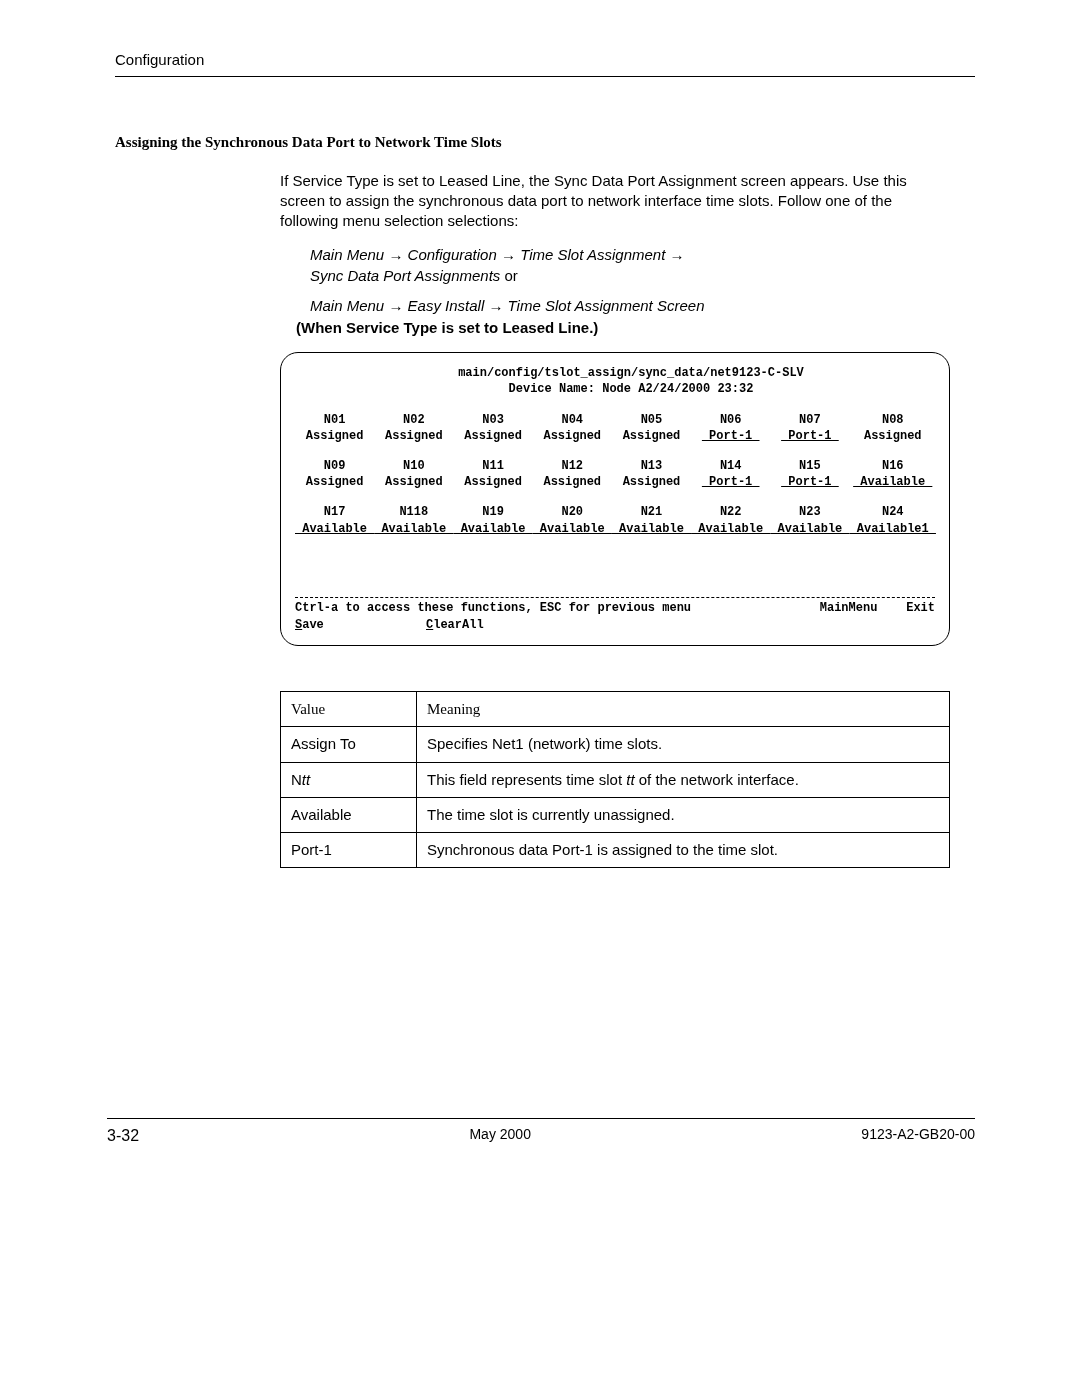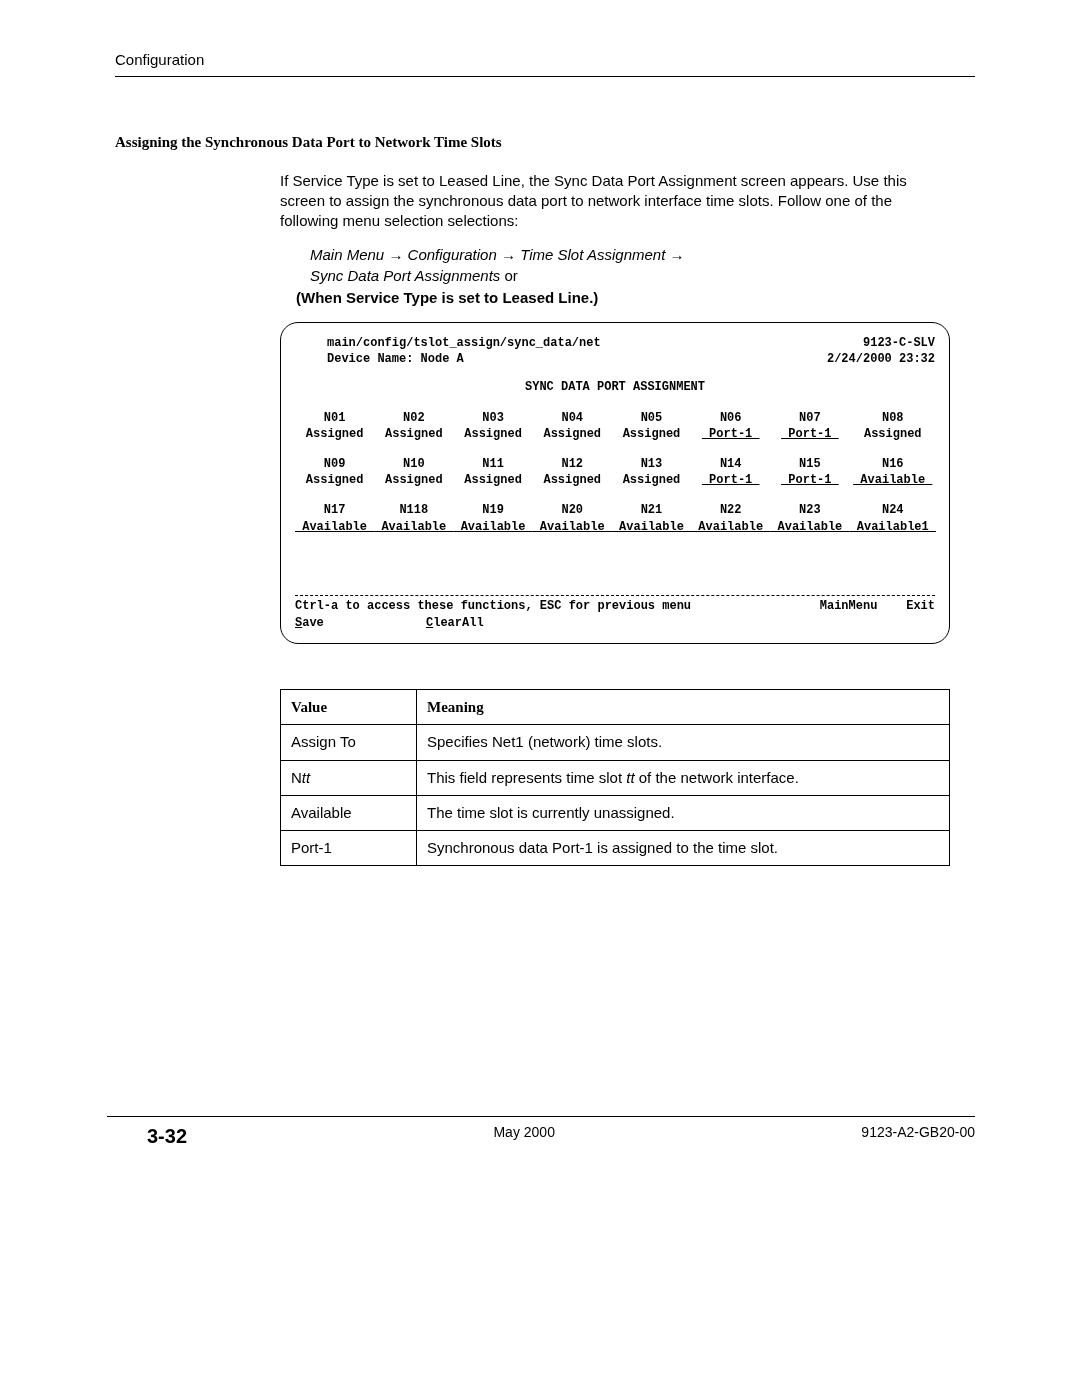--- a/index.html
+++ b/index.html
@@ -53,21 +53,21 @@
   .terminal-box {
     border: 1.5px solid #000;
     border-radius: 18px;
     padding: 12px 14px 12px 14px;
     font-family: "Courier New", Courier, monospace;
     font-size: 12px;
     font-weight: bold;
     line-height: 1.35;
     margin-bottom: 45px;
   }
-  .term-toprow { display: flex; justify-content: space-between; padding-left: 32px; }
+  .term-toprow { display: flex; justify-content: center; padding-left: 32px; }
   .term-center { text-align: center; margin-top: 12px; }
   .term-assign { text-align: center; margin-top: 14px; }
   .underline { text-decoration: underline; }
   .slot-grid {
     display: grid;
     grid-template-columns: repeat(8, 1fr);
     column-gap: 0;
     text-align: center;
     margin-top: 14px;
   }
@@ -90,70 +90,74 @@
   }
   table.value-table th, table.value-table td {
     border: 1px solid #000;
     padding: 7px 10px;
     text-align: left;
     vertical-align: top;
     font-size: 15px;
   }
   table.value-table th {
     font-family: "Times New Roman", Times, serif;
-    font-weight: bold;
+    font-weight: normal;
   }
   table.value-table th:first-child,
   table.value-table td:first-child { width: 115px; }
   .ital { font-style: italic; }
 
   .footer {
     position: relative;
     margin-top: 250px;
     border-top: 1px solid #000;
     padding-top: 6px;
     display: flex;
     justify-content: space-between;
     font-size: 14px;
     margin-left: -8px;
   }
-  .footer .pagenum { font-weight: bold; font-size: 20px; margin-left: 40px; }
+  .footer .pagenum { font-weight: normal; font-size: 16px; }
   .arrow { font-family: Arial, sans-serif; }
 </style>
 </head>
 <body>
 
 <div class="chapter-label">Configuration</div>
 <hr class="top-rule">
 
 <h1 class="section-title">Assigning the Synchronous Data Port to Network Time Slots</h1>
 
 <div class="body-indent">
   <p>If Service Type is set to Leased Line, the Sync Data Port Assignment screen appears. Use this screen to assign the synchronous data port to network interface time slots. Follow one of the following menu selection selections:</p>
 
   <p class="menu-path">
     <span>Main Menu</span> <span class="arrow">→</span>
     <span>Configuration</span> <span class="arrow">→</span>
     <span>Time Slot Assignment</span> <span class="arrow">→</span><br>
     <span>Sync Data Port Assignments</span><span style="font-style:normal"> or</span>
   </p>
 
+  <p class="menu-path" style="margin-top:10px">
+    <span>Main Menu</span> <span class="arrow">→</span>
+    <span>Easy Install</span> <span class="arrow">→</span>
+    <span>Time Slot Assignment Screen</span>
+  </p>
   <p class="menu-follow">(When Service Type is set to Leased Line.)</p>
 
 
   <div class="terminal-box">
     <div class="term-toprow">
       <span>main/config/tslot_assign/sync_data/net</span>
       <span>9123-C-SLV</span>
     </div>
     <div class="term-toprow">
       <span>Device Name: Node A</span>
       <span>2/24/2000 23:32</span>
     </div>
-    <div class="term-center">SYNC DATA PORT ASSIGNMENT</div>
 
     <div class="slot-grid" id="slot-grid">
         <div class="hdr">N01</div>
         <div class="hdr">N02</div>
         <div class="hdr">N03</div>
         <div class="hdr">N04</div>
         <div class="hdr">N05</div>
         <div class="hdr">N06</div>
         <div class="hdr">N07</div>
         <div class="hdr">N08</div>

